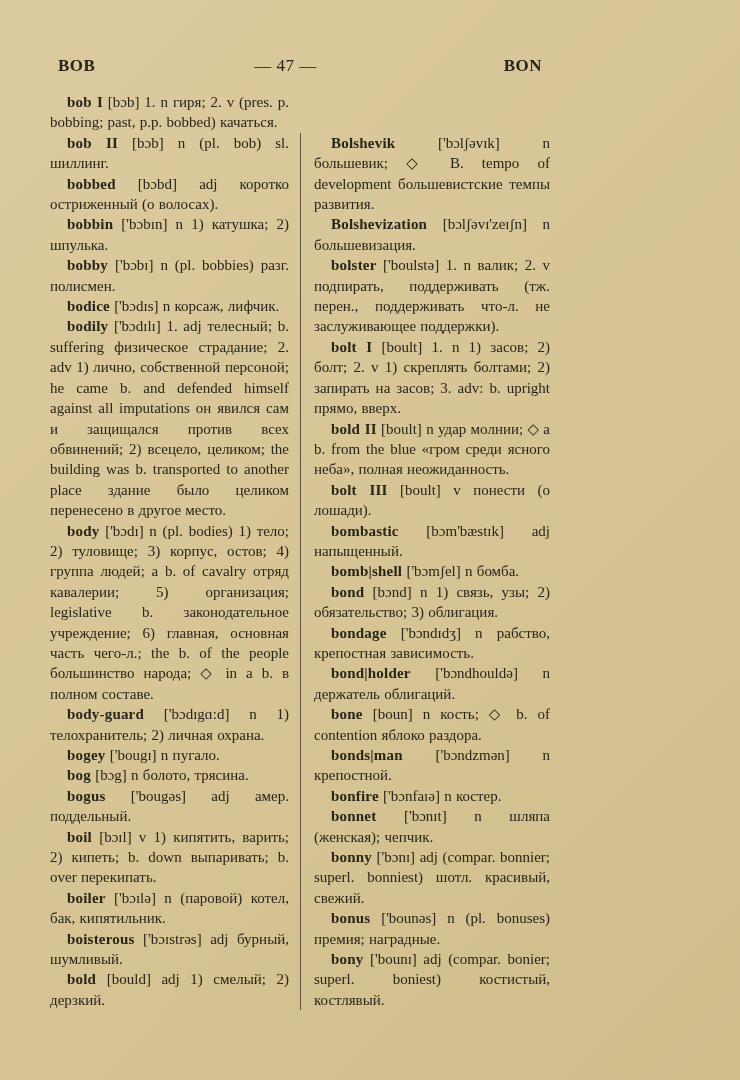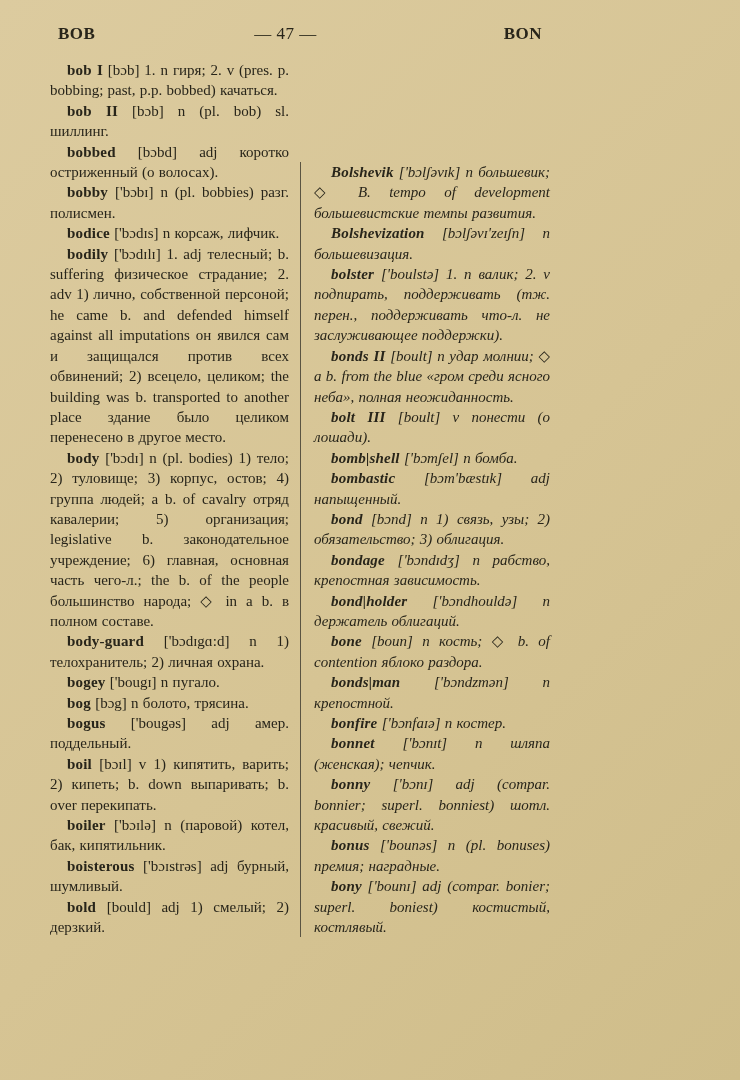--- a/index.html
+++ b/index.html
@@ -20,28 +20,28 @@
   .header {
     display: flex;
     justify-content: space-between;
     align-items: baseline;
     padding: 0 8px 0 8px;
     margin-bottom: 16px;
     font-size: 17px;
     letter-spacing: 0.5px;
   }
   .header .edgeword { font-weight: 700; }
-  .header .pageno { font-weight: 400; transform: translateX(-14px); }
+  .header .pageno { font-weight: 400; transform: translateX(-14px); margin-top: 32px; }
   .columns { display: flex; align-items: flex-end; }
   .col {
     width: 50%;
     box-sizing: border-box;
   }
   .col-left  { padding-right: 11px; }
-  .col-right { border-left: 1px solid #5a5442; padding-left: 13px; font-style: italic; }
+  .col-right { border-left: 1px solid #5a5442; padding-left: 13px; }
   .entry {
     margin: 0;
     text-indent: 17px;
     text-align: justify;
     font-size: 15px;
     line-height: 20.4px;
     word-spacing: 0.5px;
   }
   .entry b.head { font-weight: 700; letter-spacing: 0.2px; }
 </style>
@@ -54,41 +54,43 @@
     <span class="edgeword">BOB</span>
     <span class="pageno">— 47 —</span>
     <span class="edgeword">BON</span>
   </div>
 
   <div class="columns">
     <div class="col col-left">
         <p class="entry"><b class="head">bob I</b> [bɔb] 1. n гиря; 2. v (pres. p. bobbing; past, p.p. bobbed) качаться.</p>
         <p class="entry"><b class="head">bob II</b> [bɔb] n (pl. bob) sl. шиллинг.</p>
         <p class="entry"><b class="head">bobbed</b> [bɔbd] adj коротко остриженный (о волосах).</p>
+        <p class="entry"><b class="head">bobbin</b> ['bɔbɪn] n 1) катушка; 2) шпулька.</p>
         <p class="entry"><b class="head">bobby</b> ['bɔbɪ] n (pl. bobbies) разг. полисмен.</p>
         <p class="entry"><b class="head">bodice</b> ['bɔdɪs] n корсаж, лифчик.</p>
         <p class="entry"><b class="head">bodily</b> ['bɔdɪlɪ] 1. adj телесный; b. suffering физическое страдание; 2. adv 1) лично, собственной персоной; he came b. and defended himself against all imputations он явился сам и защищался против всех обвинений; 2) всецело, целиком; the building was b. transported to another place здание было целиком перенесено в другое место.</p>
         <p class="entry"><b class="head">body</b> ['bɔdɪ] n (pl. bodies) 1) тело; 2) туловище; 3) корпус, остов; 4) группа людей; a b. of cavalry отряд кавалерии; 5) организация; legislative b. законодательное учреждение; 6) главная, основная часть чего-л.; the b. of the people большинство народа; ◇ in a b. в полном составе.</p>
         <p class="entry"><b class="head">body-guard</b> ['bɔdɪgɑ:d] n 1) телохранитель; 2) личная охрана.</p>
         <p class="entry"><b class="head">bogey</b> ['bougɪ] n пугало.</p>
         <p class="entry"><b class="head">bog</b> [bɔg] n болото, трясина.</p>
         <p class="entry"><b class="head">bogus</b> ['bougəs] adj амер. поддельный.</p>
         <p class="entry"><b class="head">boil</b> [bɔɪl] v 1) кипятить, варить; 2) кипеть; b. down выпаривать; b. over перекипать.</p>
         <p class="entry"><b class="head">boiler</b> ['bɔɪlə] n (паровой) котел, бак, кипятильник.</p>
         <p class="entry"><b class="head">boisterous</b> ['bɔɪstrəs] adj бурный, шумливый.</p>
         <p class="entry"><b class="head">bold</b> [bould] adj 1) смелый; 2) дерзкий.</p>
       </div>
     <div class="col col-right">
         <p class="entry"><b class="head">Bolshevik</b> ['bɔlʃəvɪk] n большевик; ◇ B. tempo of development большевистские темпы развития.</p>
         <p class="entry"><b class="head">Bolshevization</b> [bɔlʃəvɪ'zeɪʃn] n большевизация.</p>
         <p class="entry"><b class="head">bolster</b> ['boulstə] 1. n валик; 2. v подпирать, поддерживать (тж. перен., поддерживать что-л. не заслуживающее поддержки).</p>
-        <p class="entry"><b class="head">bonds II</b> [boult] n удар молнии; ◇ a b. from the blue «гром среди ясного неба», полная неожиданность.</p>
+        <p class="entry"><b class="head">bolt I</b> [boult] 1. n 1) засов; 2) болт; 2. v 1) скреплять болтами; 2) запирать на засов; 3. adv: b. upright прямо, вверх.</p>
+        <p class="entry"><b class="head">bold II</b> [boult] n удар молнии; ◇ a b. from the blue «гром среди ясного неба», полная неожиданность.</p>
         <p class="entry"><b class="head">bolt III</b> [boult] v понести (о лошади).</p>
+        <p class="entry"><b class="head">bombastic</b> [bɔm'bæstɪk] adj напыщенный.</p>
         <p class="entry"><b class="head">bomb|shell</b> ['bɔmʃel] n бомба.</p>
-        <p class="entry"><b class="head">bombastic</b> [bɔm'bæstɪk] adj напыщенный.</p>
         <p class="entry"><b class="head">bond</b> [bɔnd] n 1) связь, узы; 2) обязательство; 3) облигация.</p>
         <p class="entry"><b class="head">bondage</b> ['bɔndɪdʒ] n рабство, крепостная зависимость.</p>
         <p class="entry"><b class="head">bond|holder</b> ['bɔndhouldə] n держатель облигаций.</p>
         <p class="entry"><b class="head">bone</b> [boun] n кость; ◇ b. of contention яблоко раздора.</p>
         <p class="entry"><b class="head">bonds|man</b> ['bɔndzmən] n крепостной.</p>
         <p class="entry"><b class="head">bonfire</b> ['bɔnfaɪə] n костер.</p>
         <p class="entry"><b class="head">bonnet</b> ['bɔnɪt] n шляпа (женская); чепчик.</p>
         <p class="entry"><b class="head">bonny</b> ['bɔnɪ] adj (compar. bonnier; superl. bonniest) шотл. красивый, свежий.</p>
         <p class="entry"><b class="head">bonus</b> ['bounəs] n (pl. bonuses) премия; наградные.</p>
         <p class="entry"><b class="head">bony</b> ['bounɪ] adj (compar. bonier; superl. boniest) костистый, костлявый.</p>

